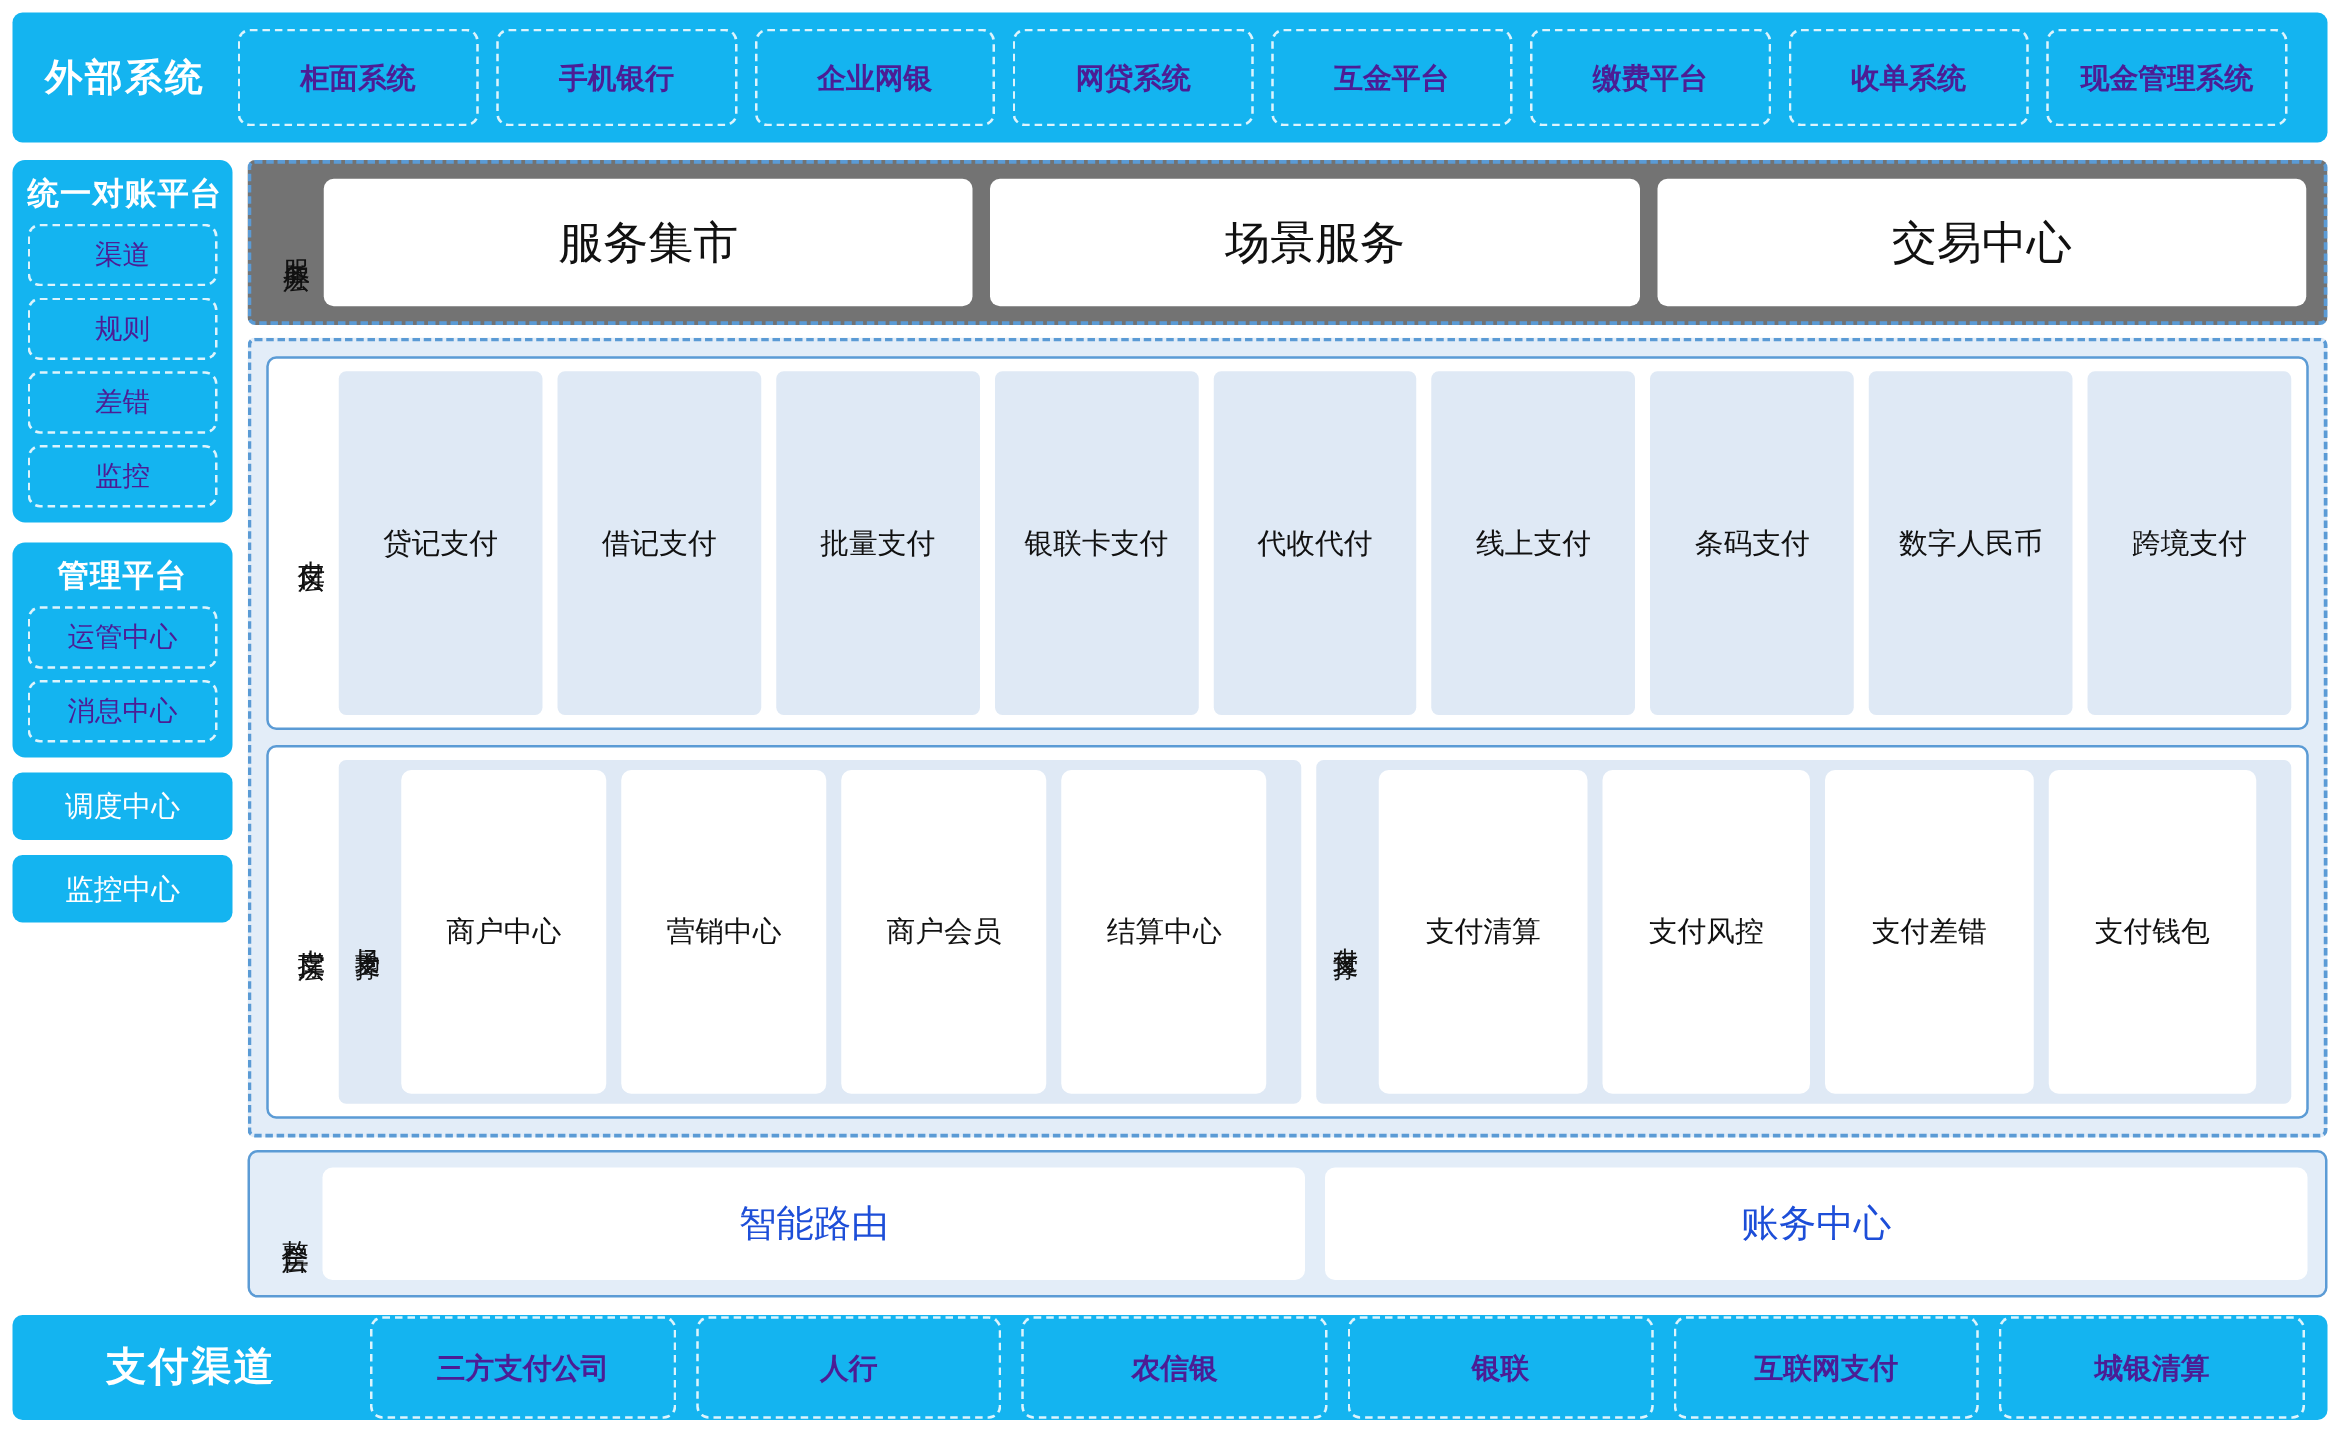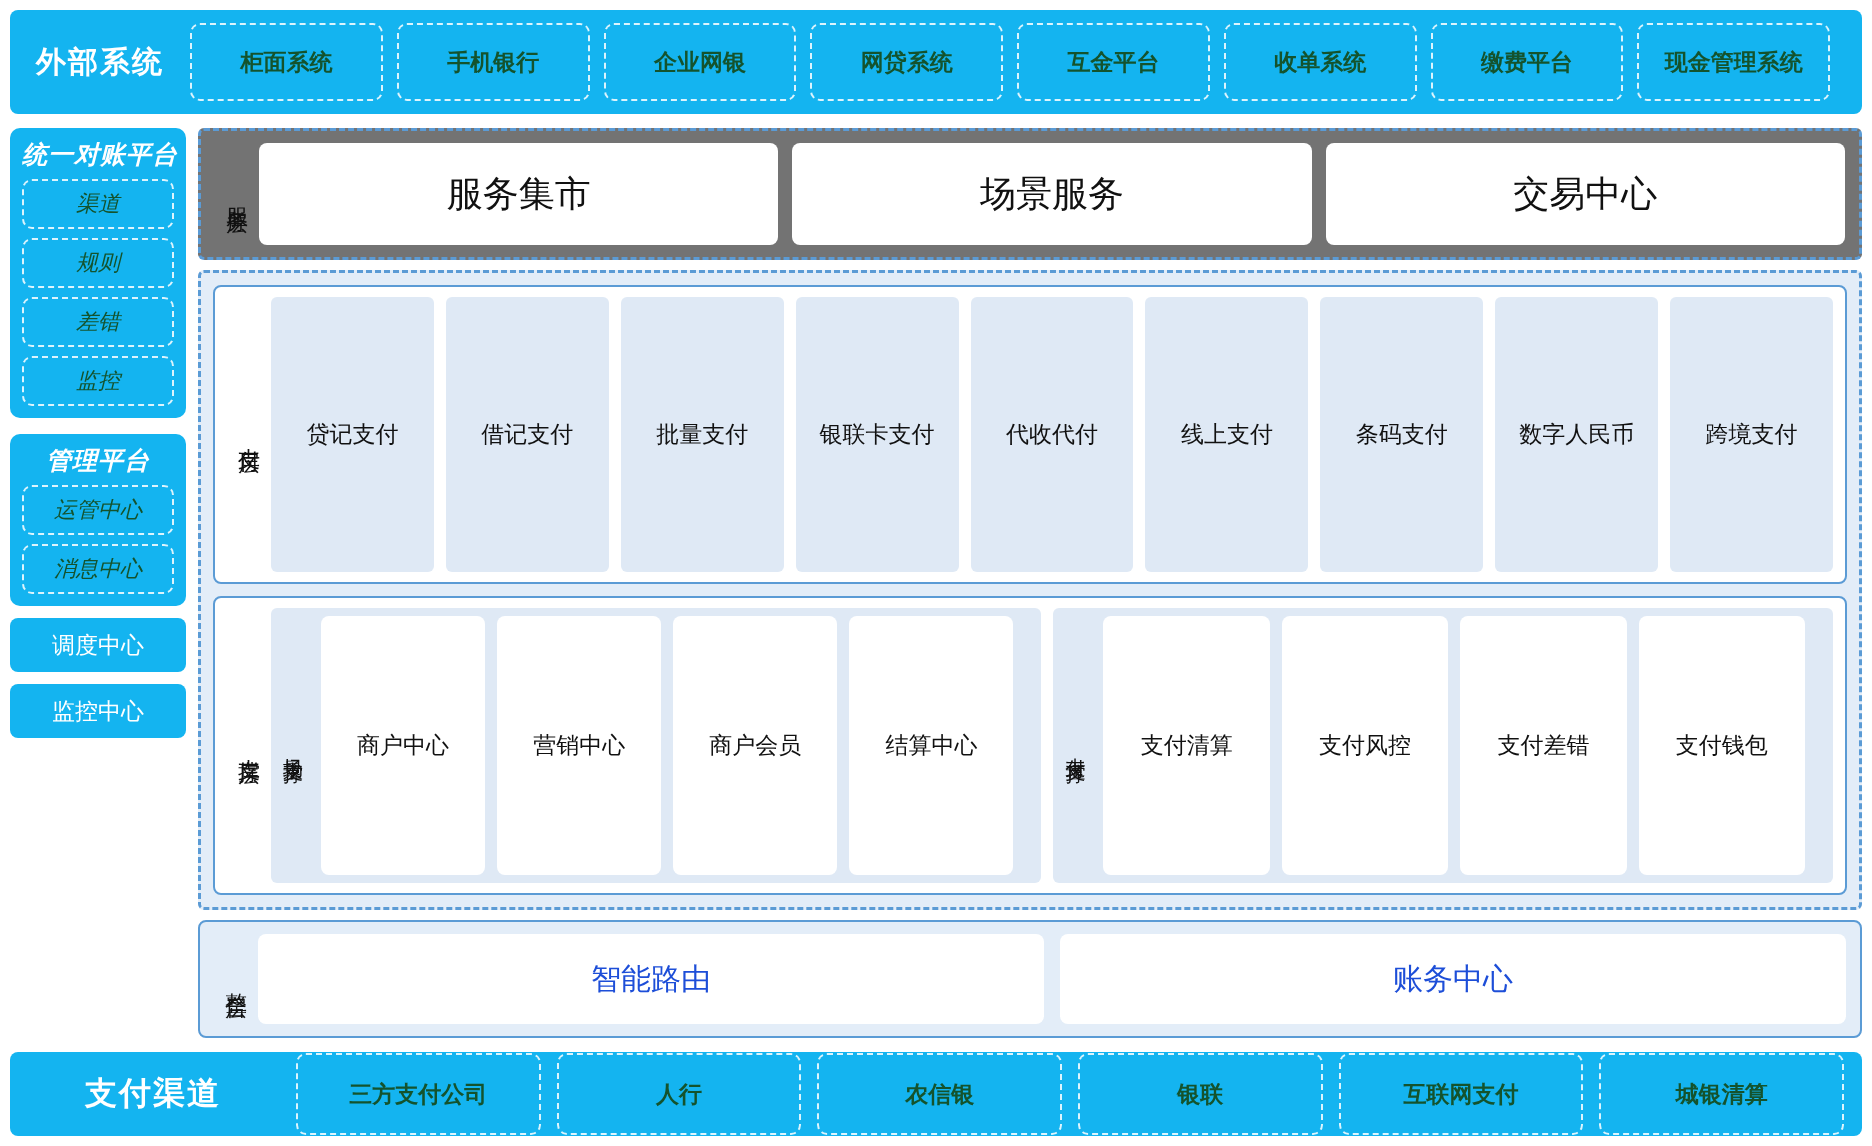--- a/index.html
+++ b/index.html
@@ -28,21 +28,21 @@
     color: #ffffff;
     font-size: 30px;
     font-weight: 700;
     letter-spacing: 2px;
     white-space: nowrap;
     text-align: center;
   }
   .dashed-chip {
     border: 2px dashed rgba(255,255,255,0.85);
     border-radius: 10px;
-    color: #14532d;
+    color: #4c1d95;
     font-size: 23px;
     font-weight: 700;
     display: flex;
     align-items: center;
     justify-content: center;
     white-space: nowrap;
     flex: 1 1 0;
   }
 
   
@@ -69,21 +69,21 @@
   .left-col {
     width: 176px;
     display: flex; flex-direction: column;
     gap: 12px;
     flex: 0 0 176px;
   }
   .panel {
     background: #14b4f0;
     border-radius: 10px;
     padding: 10px 12px 12px 12px;
-    display: flex; flex-direction: column; font-style: italic;
+    display: flex; flex-direction: column;
   }
   .panel-title {
     color: #fff; font-size: 25px; font-weight: 700;
     text-align: center; letter-spacing: 1px;
     margin-bottom: 8px; white-space: nowrap;
   }
   .panel .dashed-chip { font-size: 22px; font-weight: 400; margin-bottom: 9px; min-height: 50px; }
   .panel .dashed-chip:last-child { margin-bottom: 0; }
   .recon-panel { flex: 0 0 auto; }
   .mgmt-panel  { flex: 0 0 auto; margin-top: 4px; }
@@ -233,22 +233,22 @@
 <div class="page">
 
   <div class="cyan-bar external-bar">
     <div class="bar-title">外部系统</div>
     <div class="external-chips">
       <div class="dashed-chip">柜面系统</div>
       <div class="dashed-chip">手机银行</div>
       <div class="dashed-chip">企业网银</div>
       <div class="dashed-chip">网贷系统</div>
       <div class="dashed-chip">互金平台</div>
+      <div class="dashed-chip">缴费平台</div>
       <div class="dashed-chip">收单系统</div>
-      <div class="dashed-chip">缴费平台</div>
       <div class="dashed-chip">现金管理系统</div>
     </div>
   </div>
 
   <div class="middle">
 
     <div class="left-col">
 
       <div class="panel recon-panel">
         <div class="panel-title">统一对账平台</div>

